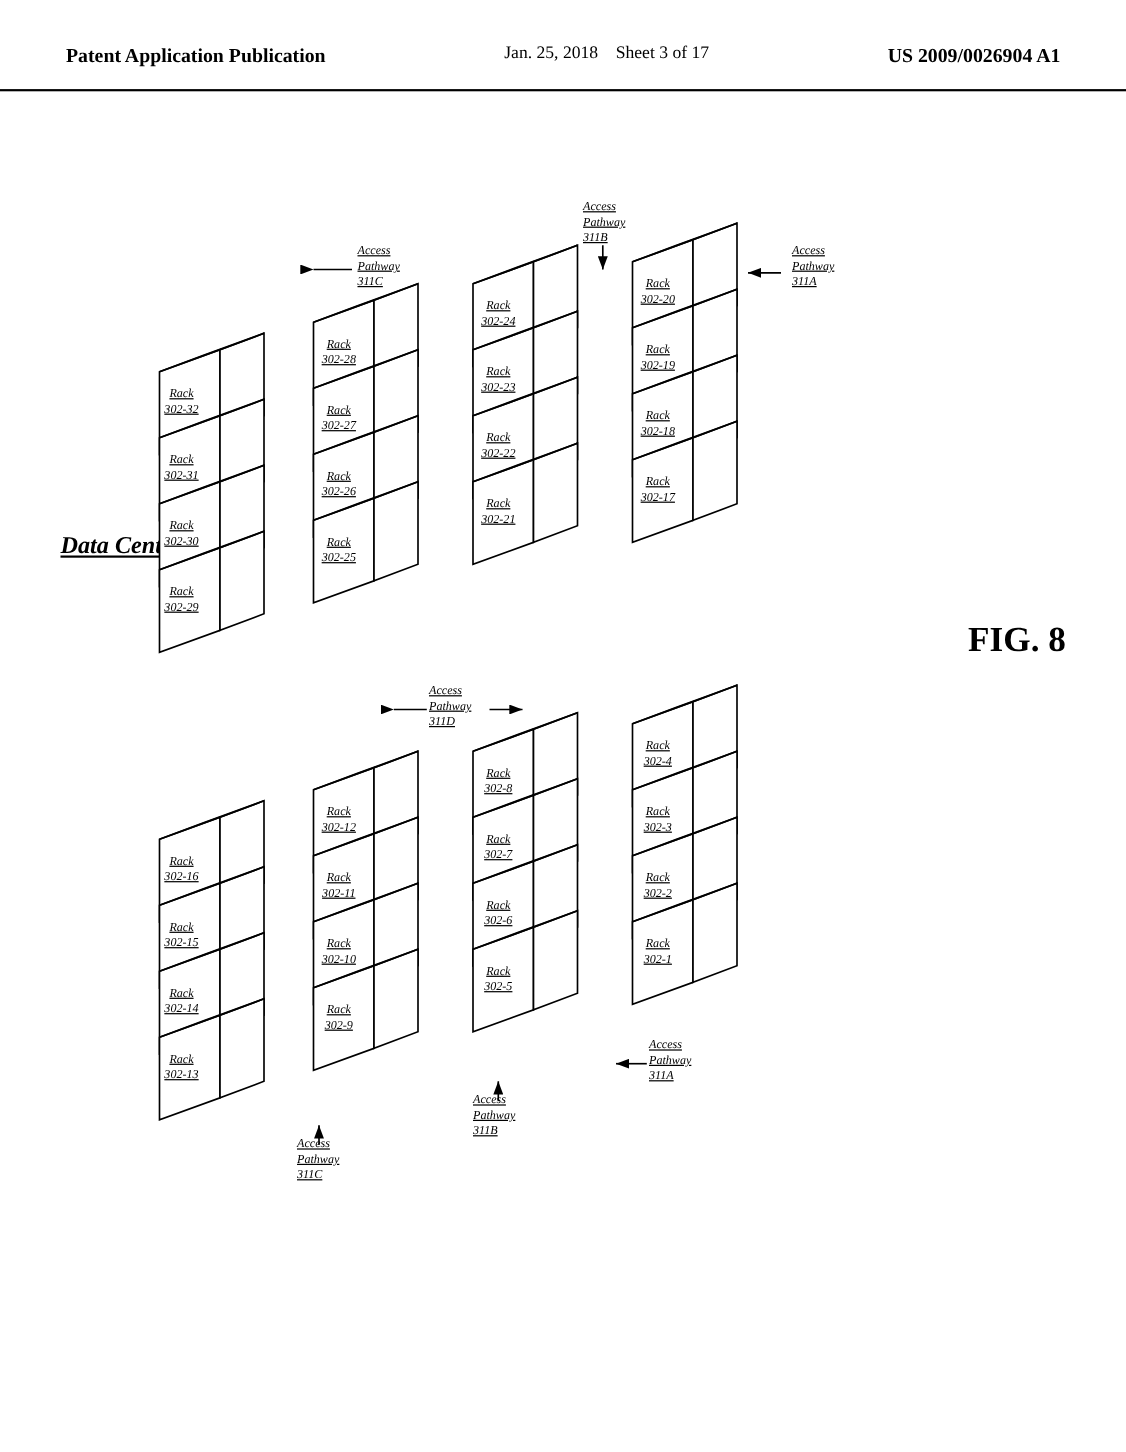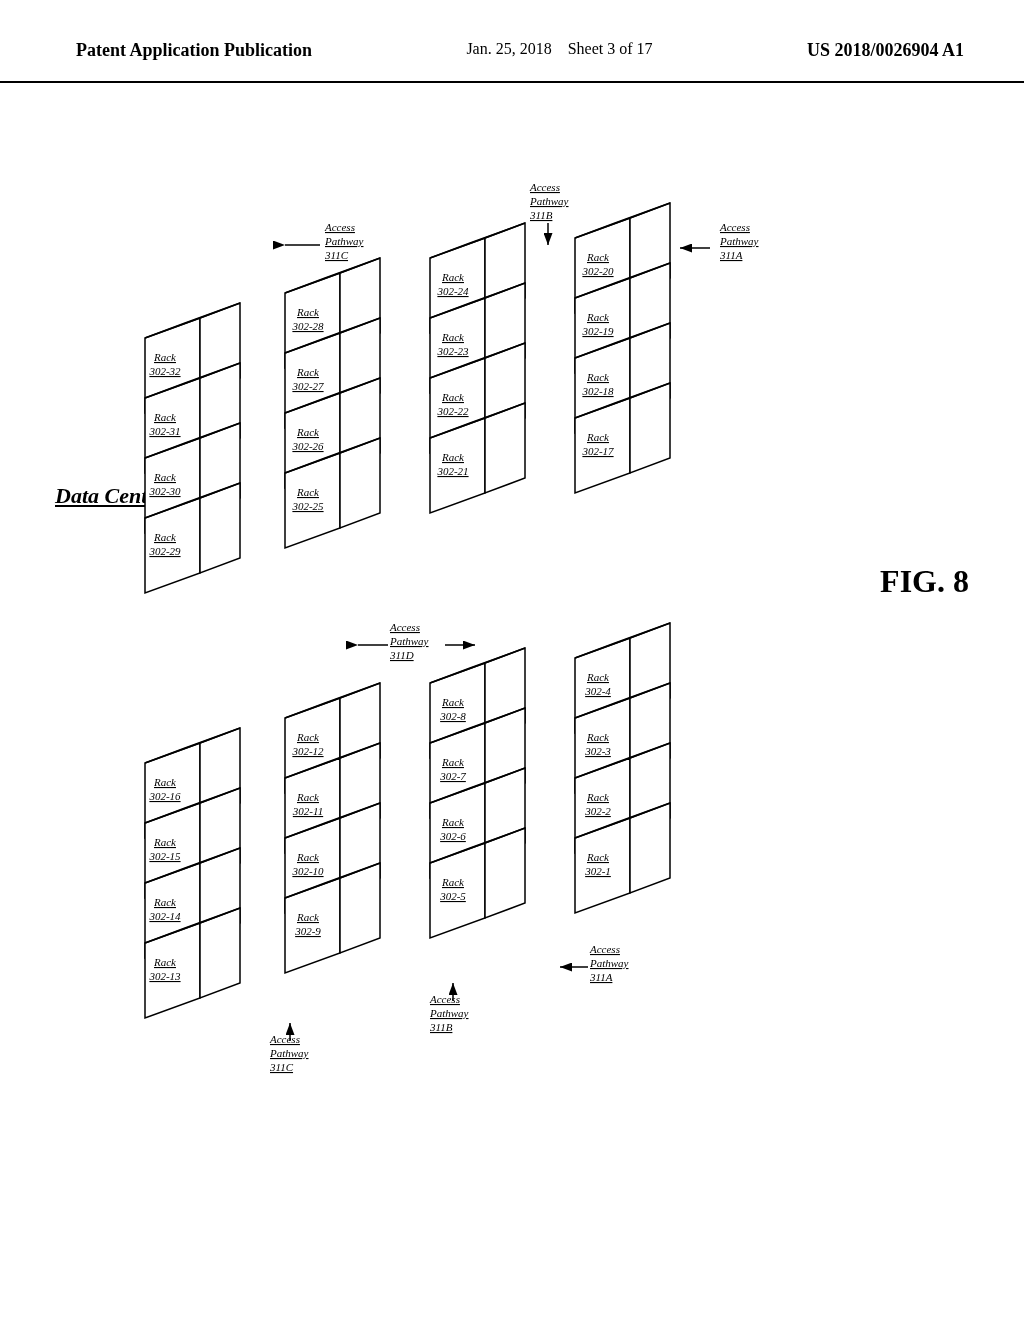--- a/index.html
+++ b/index.html
@@ -9,21 +9,21 @@
       background: #fff;
       font-family: 'Times New Roman', Times, serif;
       overflow: hidden;
       position: relative;
     }
 
     .page-header {
       display: flex;
       justify-content: space-between;
       align-items: flex-start;
-      padding: 40px 60px 20px 76px;
+      padding: 40px 60px 20px 60px;
       border-bottom: 2px solid #000;
     }
 
     .header-left {
       font-size: 18px;
       font-weight: bold;
     }
 
     .header-center {
       font-size: 16px;
@@ -74,21 +74,21 @@
   </style>
 </head>
 <body>
 
 <div class="page-header">
   <div class="header-left">Patent Application Publication</div>
   <div class="header-center">
     <span>Jan. 25, 2018</span>&nbsp;&nbsp;&nbsp;
     <span>Sheet 3 of 17</span>
   </div>
-  <div class="header-right">US 2018/0026904 A1</div>
+  <div class="header-right">US 2009/0026904 A1</div>
 </div>
 
 <div class="diagram-area">
   <div class="data-center-label">Data Center 300</div>
   <div class="fig-label">FIG. 8</div>
 
   <svg class="diagram-svg" viewBox="0 0 1024 1210" xmlns="http://www.w3.org/2000/svg">
     <defs>
       <style>
         .rack-text {

